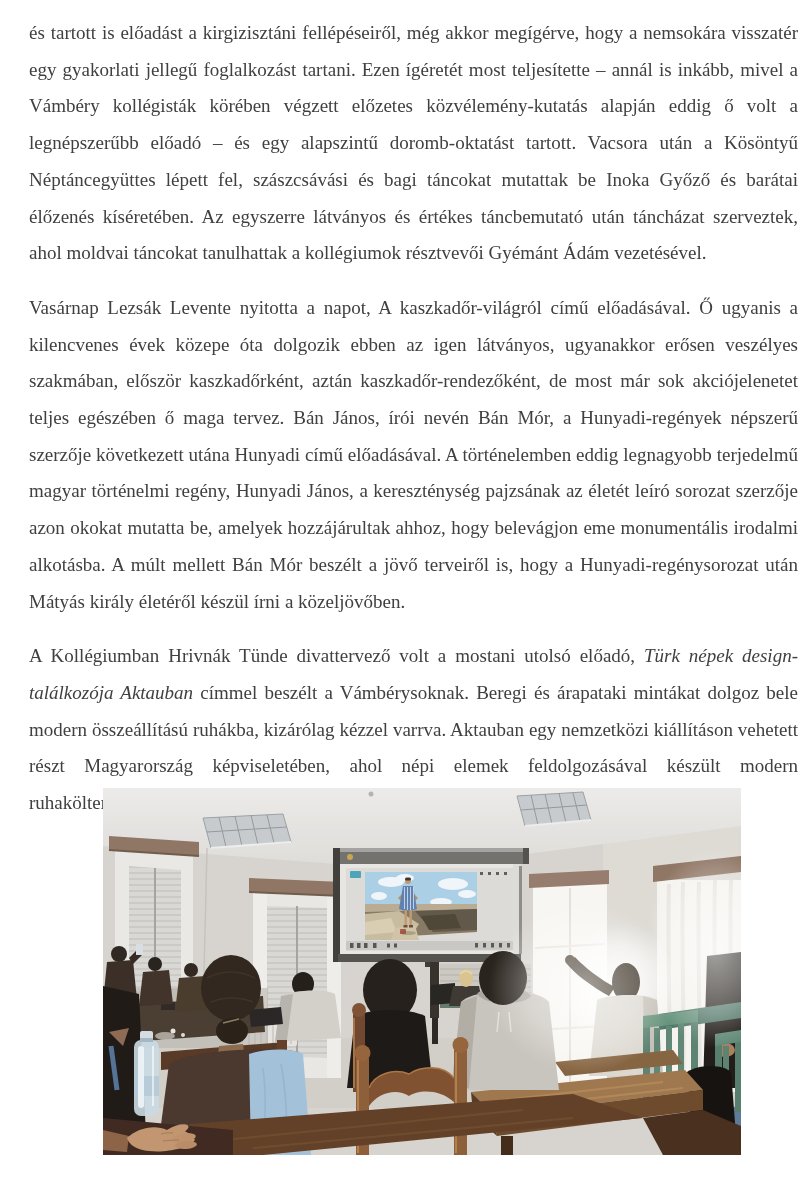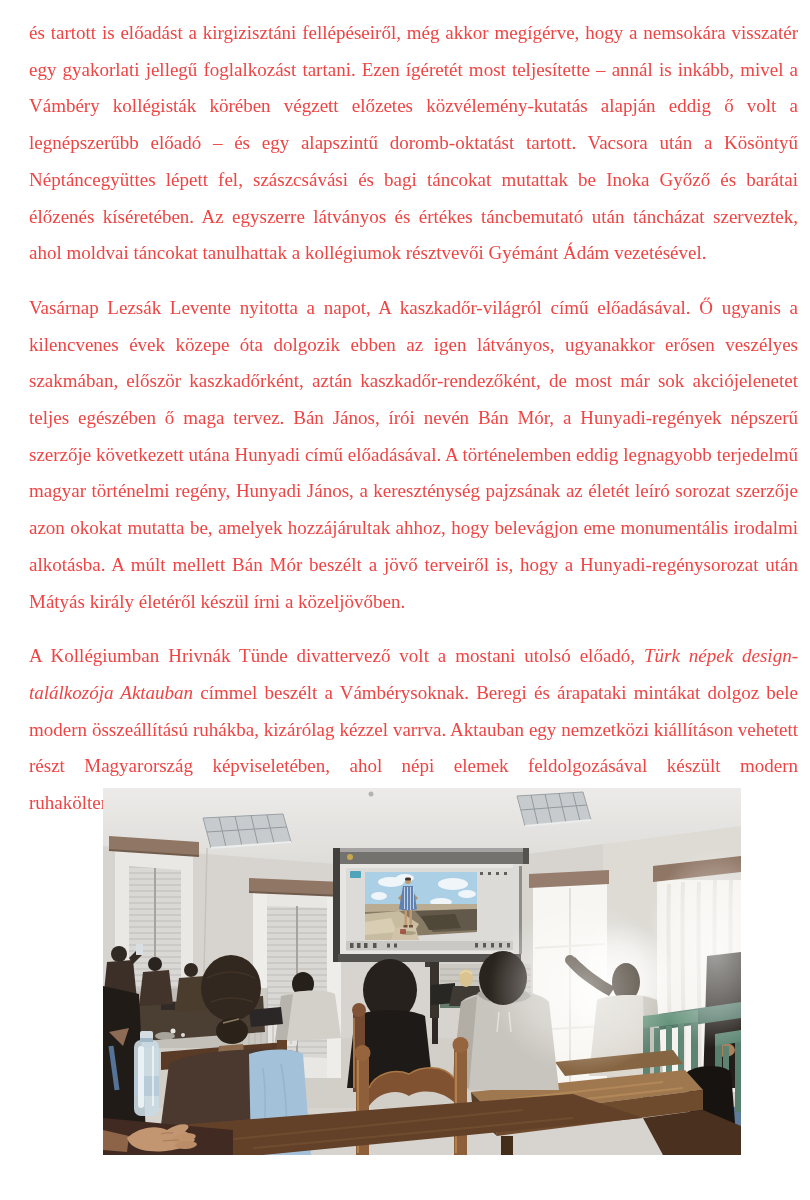--- a/index.html
+++ b/index.html
@@ -25,21 +25,21 @@
     position:absolute;
     left:103px; top:788px;
     width:638px; height:367px;
     overflow:hidden;
   }
   .article-photo svg{display:block;}
 </style>
 </head>
 <body>
 
-<div class="doc-text" style="color: #ef4444;">
+<div class="doc-text" style="color: #404040;">
     <p><span>és tartott is előadást a kirgizisztáni fellépéseiről, még akkor megígérve, hogy a nemsokára visszatér egy gyakorlati jellegű foglalkozást tartani. Ezen ígéretét most teljesítette – annál is inkább, mivel a Vámbéry kollégisták körében végzett előzetes közvélemény-kutatás alapján eddig ő volt a legnépszerűbb előadó – és egy alapszintű doromb-oktatást tartott. Vacsora után a Kösöntyű Néptáncegyüttes lépett fel, szászcsávási és bagi táncokat mutattak be Inoka Győző és barátai élőzenés kíséretében. Az egyszerre látványos és értékes táncbemutató után táncházat szerveztek, ahol moldvai táncokat tanulhattak a kollégiumok résztvevői Gyémánt Ádám vezetésével.</span></p>
     <p><span>Vasárnap Lezsák Levente nyitotta a napot, A kaszkadőr-világról című előadásával. Ő ugyanis a kilencvenes évek közepe óta dolgozik ebben az igen látványos, ugyanakkor erősen veszélyes szakmában, először kaszkadőrként, aztán kaszkadőr-rendezőként, de most már sok akciójelenetet teljes egészében ő maga tervez. Bán János, írói nevén Bán Mór, a Hunyadi-regények népszerű szerzője következett utána Hunyadi című előadásával. A történelemben eddig legnagyobb terjedelmű magyar történelmi regény, Hunyadi János, a kereszténység pajzsának az életét leíró sorozat szerzője azon okokat mutatta be, amelyek hozzájárultak ahhoz, hogy belevágjon eme monumentális irodalmi alkotásba. A múlt mellett Bán Mór beszélt a jövő terveiről is, hogy a Hunyadi-regénysorozat után Mátyás király életéről készül írni a közeljövőben.</span></p>
     <p><span>A Kollégiumban Hrivnák Tünde divattervező volt a mostani utolsó előadó, </span><em>Türk népek design-találkozója Aktauban</em><span> címmel beszélt a Vámbérysoknak. Beregi és árapataki mintákat dolgoz bele modern összeállítású ruhákba, kizárólag kézzel varrva. Aktauban egy nemzetközi kiállításon vehetett részt Magyarország képviseletében, ahol népi elemek feldolgozásával készült modern ruhakölteményeket állítottak ki.</span></p>
   </div>
 
 <div class="article-photo">
 <svg viewBox="0 0 638 367" width="638" height="367" xmlns="http://www.w3.org/2000/svg">
   <defs>
     <radialGradient id="glow" cx="50%" cy="50%" r="50%">
       <stop offset="0%" stop-color="#ffffff" stop-opacity="1"></stop>

